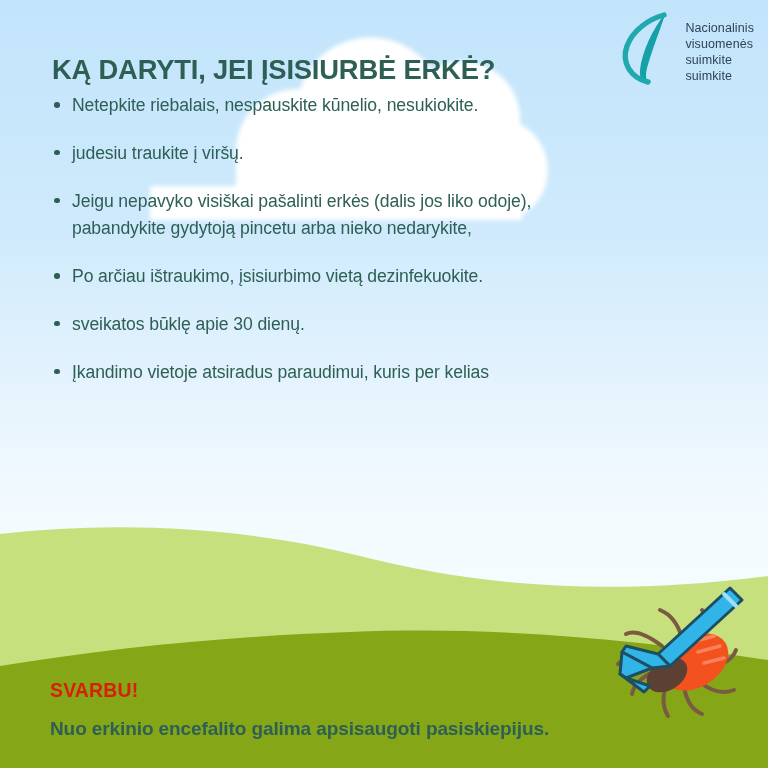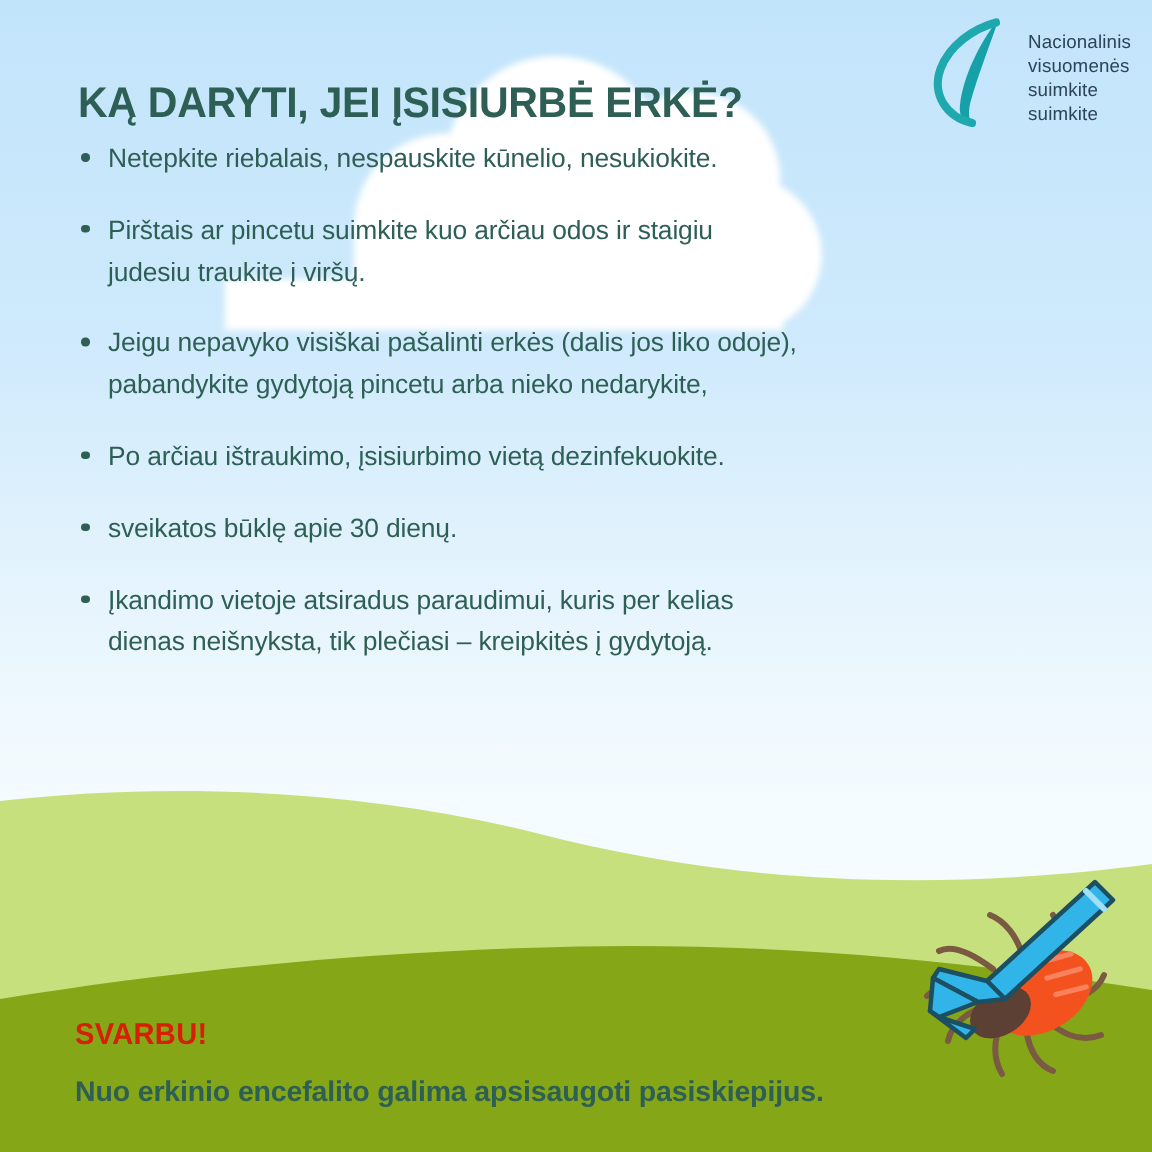--- a/index.html
+++ b/index.html
@@ -169,21 +169,20 @@
 
   <ul class="bullets">
 
     <li class="bullet">
       <span class="dot"></span>
       <span class="txt">Netepkite riebalais, nespauskite kūnelio, nesukiokite.</span>
     </li>
 
     <li class="bullet">
       <span class="dot"></span>
-      <span class="txt">Pirštais ar pincetu suimkite kuo arčiau odos ir staigiu</span>
       <span class="txt">judesiu traukite į viršų.</span>
     </li>
 
     <li class="bullet">
       <span class="dot"></span>
       <span class="txt">Jeigu nepavyko visiškai pašalinti erkės (dalis jos liko odoje),</span>
       <span class="txt">pabandykite gydytoją pincetu arba nieko nedarykite,</span>
     </li>
 
     <li class="bullet">
@@ -192,21 +191,20 @@
     </li>
 
     <li class="bullet">
       <span class="dot"></span>
       <span class="txt">sveikatos būklę apie 30 dienų.</span>
     </li>
 
     <li class="bullet">
       <span class="dot"></span>
       <span class="txt">Įkandimo vietoje atsiradus paraudimui, kuris per kelias</span>
-      <span class="txt">dienas neišnyksta, tik plečiasi – kreipkitės į gydytoją.</span>
     </li>
 
   </ul>
 
   <div class="footer">
     <p class="important">SVARBU!</p>
     <p class="footer-note">Nuo erkinio encefalito galima apsisaugoti pasiskiepijus.</p>
   </div>
 
   <svg class="tick-illustration" viewBox="0 0 160 150" xmlns="http://www.w3.org/2000/svg" aria-hidden="true">

